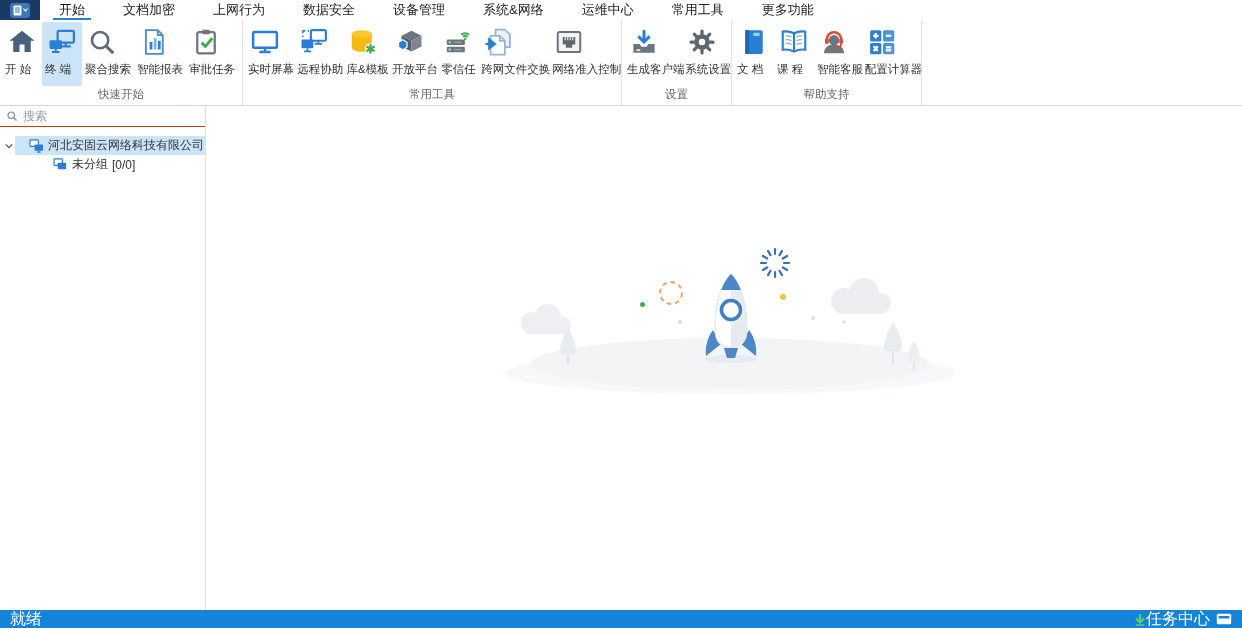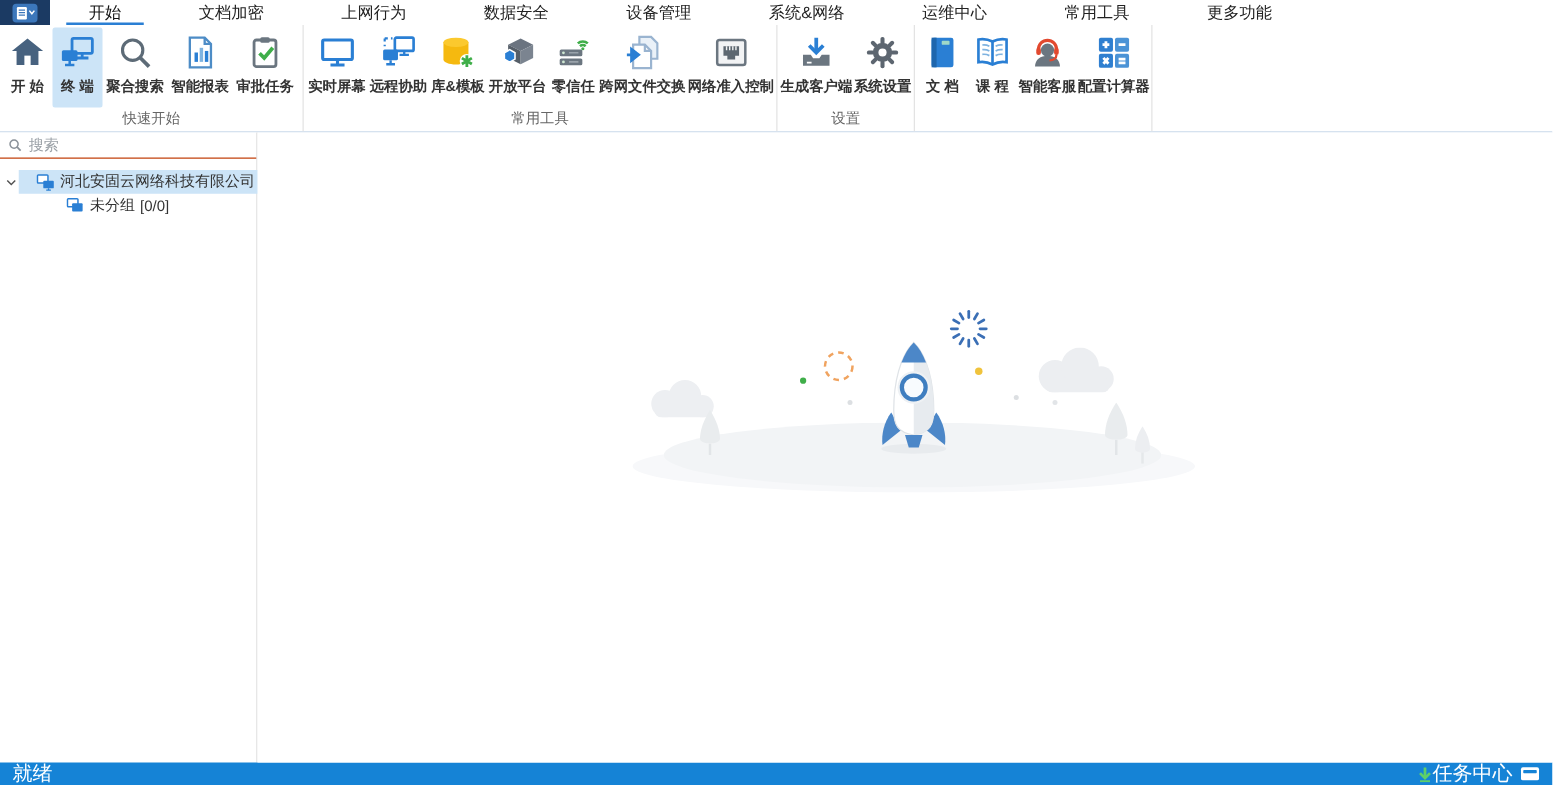--- a/index.html
+++ b/index.html
@@ -8,30 +8,30 @@
   }
   *{box-sizing:border-box; margin:0; padding:0;}
   html,body{width:1242px;height:628px;overflow:hidden;background:#fff;
     font-family:"Liberation Sans","DejaVu Sans",sans-serif;}
   .app{width:1242px;height:628px;display:flex;flex-direction:column;background:#fff;}
 
   
   .tabbar{height:20px;display:flex;align-items:stretch;background:#fff;flex:0 0 auto;}
   .appmenu{width:40px;background:var(--navy);display:flex;align-items:center;justify-content:center;cursor:pointer;}
   .appmenu-btn{width:20px;height:15px;background:#3c77bb;border-radius:3px;display:flex;align-items:center;justify-content:center;gap:1px;}
-  .tab{font-size:13px;color:#222;padding:0 31px;display:flex;align-items:center;position:relative;cursor:pointer;white-space:nowrap;}
+  .tab{font-size:13px;color:#222;padding:0 19px;display:flex;align-items:center;position:relative;cursor:pointer;white-space:nowrap;}
   .tab.active{color:#111;}
   .tab.active::after{content:"";position:absolute;left:13px;right:13px;bottom:0;height:2px;background:var(--accent);}
 
   
   .ribbon{height:86px;display:flex;background:#fff;border-bottom:1px solid #c9d9ea;flex:0 0 auto;}
   .rgroup{display:flex;flex-direction:column;border-right:1px solid #e3e3e3;flex:0 0 auto;}
   .g1{width:243px;} .g2{width:379px;} .g3{width:110px;} .g4{width:190px;}
   .ritems{flex:1;display:flex;align-items:flex-start;padding:2px 1px 0 2px;}
-  .ritem{display:flex;flex-direction:column;align-items:center;padding:3px 3px 2px;height:64px;min-width:40px;cursor:pointer;border-radius:2px;font-weight:bold;}
+  .ritem{display:flex;flex-direction:column;padding:3px 3px 2px;height:64px;min-width:40px;cursor:pointer;border-radius:2px;}
   .ritem.selected{background:var(--selection);}
   .ric{width:34px;height:34px;display:flex;align-items:center;justify-content:center;}
   .rlabel{font-size:11.5px;color:#333;margin-top:3px;white-space:nowrap;}
   .rgrouplabel{text-align:center;font-size:11.5px;color:#666;padding:1px 0 4px;}
 
   
   .bodyrow{flex:1;display:flex;min-height:0;}
   .sidebar{width:206px;border-right:1px solid #dfdfdf;display:flex;flex-direction:column;background:#fff;flex:0 0 auto;}
   .searchrow{height:21px;border-bottom:1px solid #c2410c;display:flex;align-items:center;padding:0 6px;gap:5px;flex:0 0 auto;}
   .searchrow input{border:none;outline:none;font-size:12px;flex:1;color:#333;background:transparent;font-family:inherit;}
@@ -314,20 +314,21 @@
                   <path d="M7 4.8 v4.4 M4.8 7 h4.4"></path>
                   <path d="M15.1 7 h4.4"></path>
                   <path d="M5.4 15.4 l3.2 3.8 M8.6 15.4 l-3.2 3.8"></path>
                   <path d="M15.1 16.2 h4.4 M15.1 18.6 h4.4"></path>
                 </g>
               </svg>
           </span>
           <span class="rlabel">配置计算器</span>
         </div>
       </div>
+      <div class="rgrouplabel">帮助支持</div>
     </div>
 
     <div style="flex:1"></div>
   </div>
 
   <div class="bodyrow">
     <aside class="sidebar">
       <div class="searchrow">
         <svg width="12" height="12" viewBox="0 0 24 24">
             <circle cx="10.5" cy="10.5" r="6.5" fill="none" stroke="#8a9199" stroke-width="2.4"></circle>

